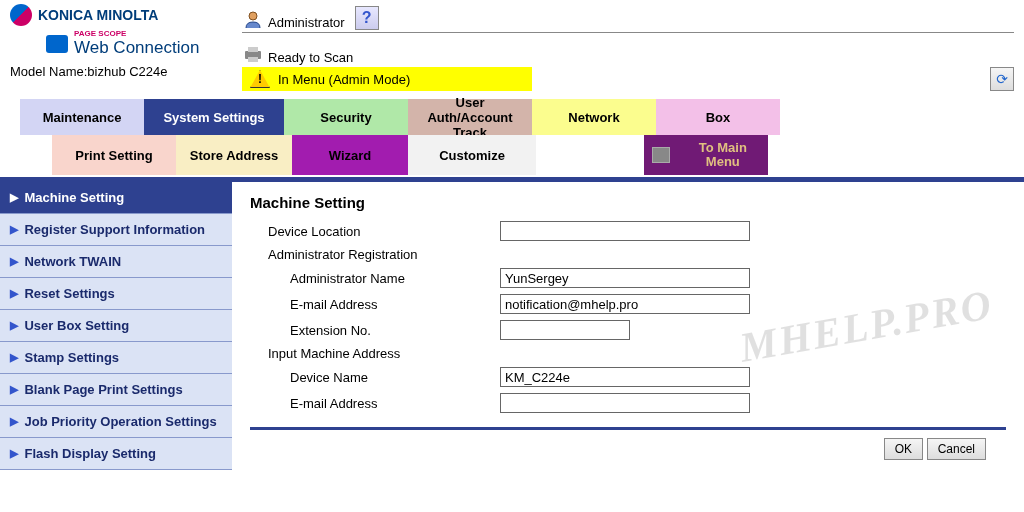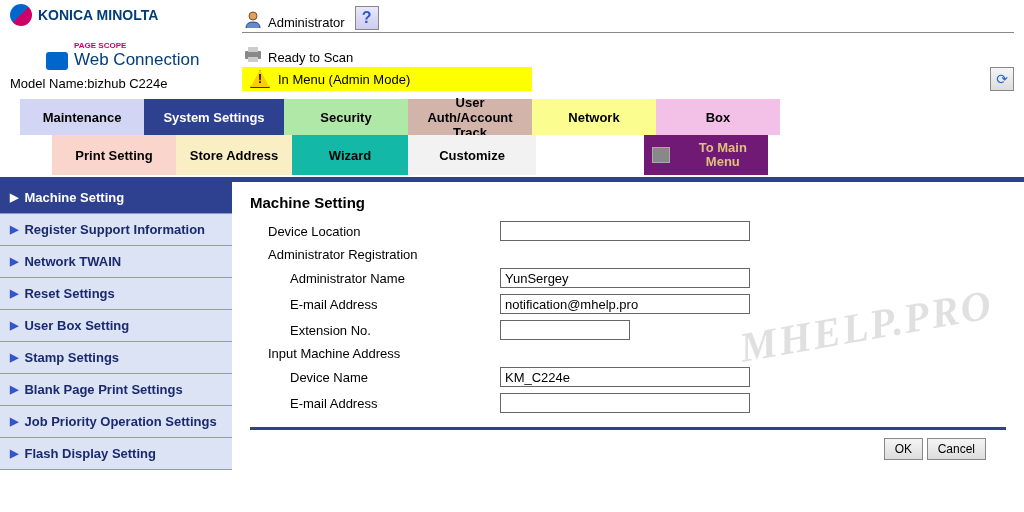--- a/index.html
+++ b/index.html
@@ -1,21 +1,21 @@
 <!DOCTYPE html>
 <html><head>
 <meta charset="utf-8">
 <style>
 * { margin: 0; padding: 0; box-sizing: border-box; }
 body { font-family: Arial, sans-serif; font-size: 13px; color: #000; background: #fff; width: 1024px; }
 .header { display: flex; align-items: flex-start; padding: 4px 10px 0 10px; }
 .logo-area { width: 222px; }
 .logo-km { display: flex; align-items: center; gap: 6px; font-weight: bold; font-size: 14px; color: #003d7a; }
 .logo-km .circ { width: 22px; height: 22px; border-radius: 50%; background: linear-gradient(135deg, #0066cc 50%, #cc0066 50%); }
-.logo-ps { display: flex; align-items: flex-end; gap: 6px; margin-top: 16px; padding-left: 36px; }
+.logo-ps { display: flex; align-items: center; gap: 6px; margin-top: 4px; padding-left: 36px; }
 .logo-ps .ico { width: 22px; height: 18px; background: #0066cc; border-radius: 3px; position: relative; }
 .logo-ps .txt1 { font-size: 8px; color: #cc0066; font-weight: bold; line-height: 8px; }
 .logo-ps .txt2 { font-size: 17px; color: #003d7a; }
 .model { font-size: 13px; margin-top: 6px; }
 .header-right { flex: 1; padding-left: 10px; }
 .hr-row { display: flex; align-items: flex-end; gap: 4px; height: 26px; }
 .hr-row .ico { width: 22px; height: 22px; display: inline-flex; align-items: center; justify-content: center; }
 .logout-btn { margin-left: auto; width: 120px; height: 22px; background: linear-gradient(#f5f5f5, #ddd); border: 1px solid #888; text-align: center; font-size: 13px; line-height: 20px; }
 .help-btn { width: 24px; height: 24px; background: linear-gradient(#e8e8ff, #ccccee); border: 1px solid #888; color: #3355cc; font-size: 16px; font-weight: bold; text-align: center; line-height: 22px; margin-left: 6px; }
 .hr-divider { border-top: 1px solid #888; margin: 2px 0 6px 0; }
@@ -27,21 +27,21 @@
 .t-maint { width: 124px; background: #d3d5f4; }
 .t-sys { width: 140px; background: #2e4190; color: #fff; }
 .t-sec { width: 124px; background: #b0e8a8; }
 .t-user { width: 124px; background: #d3b4aa; }
 .t-net { width: 124px; background: #fbfd8e; }
 .t-box { width: 124px; background: #f3c0e8; }
 .tabrow2 { display: flex; margin-left: 52px; }
 .tab2 { height: 40px; display: flex; align-items: center; justify-content: center; font-size: 13px; font-weight: bold; padding: 0 8px; }
 .t-print { width: 124px; background: #f9d5cc; }
 .t-store { width: 116px; background: #f9eec4; }
-.t-wiz { width: 116px; background: #14b8a6; text-align: right; }
+.t-wiz { width: 116px; background: #a21caf; text-align: right; }
 .t-cust { width: 128px; background: #f2f2f2; }
 .tab2-spacer { width: 108px; }
 .t-main { width: 124px; background: #701a75; color: #e0c080; display: flex; align-items: center; justify-content: center; gap: 16px; text-align: center; line-height: 14px; }
 .t-main .mico { width: 20px; height: 16px; background: #888; border: 1px solid #aaa; }
 .bluebar { height: 5px; background: #2e4190; margin-top: 2px; }
 .content { display: flex; }
 .sidebar { width: 232px; }
 .side-item { display: flex; align-items: center; gap: 6px; padding: 8px 10px; border-bottom: 1px solid #8899cc; font-weight: bold; font-size: 13px; color: #1a2a6c; background: #dbe3f5; cursor: pointer; }
 .side-item.active { background: #2e4190; color: #fff; }
 .side-item .arr { color: #3355cc; font-size: 11px; }

